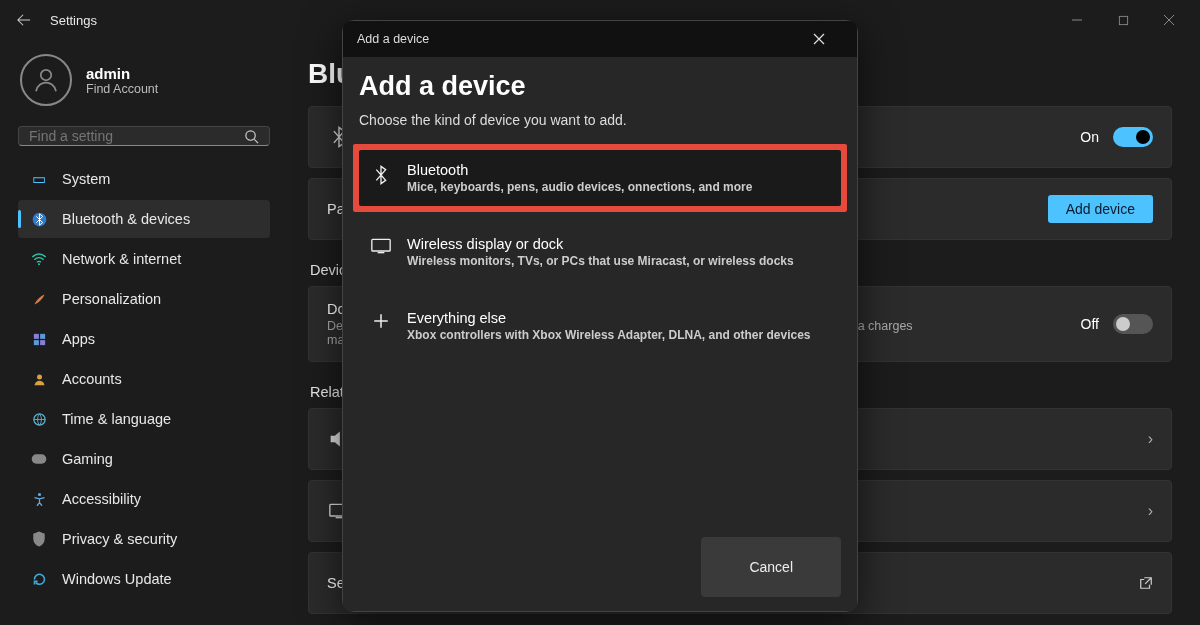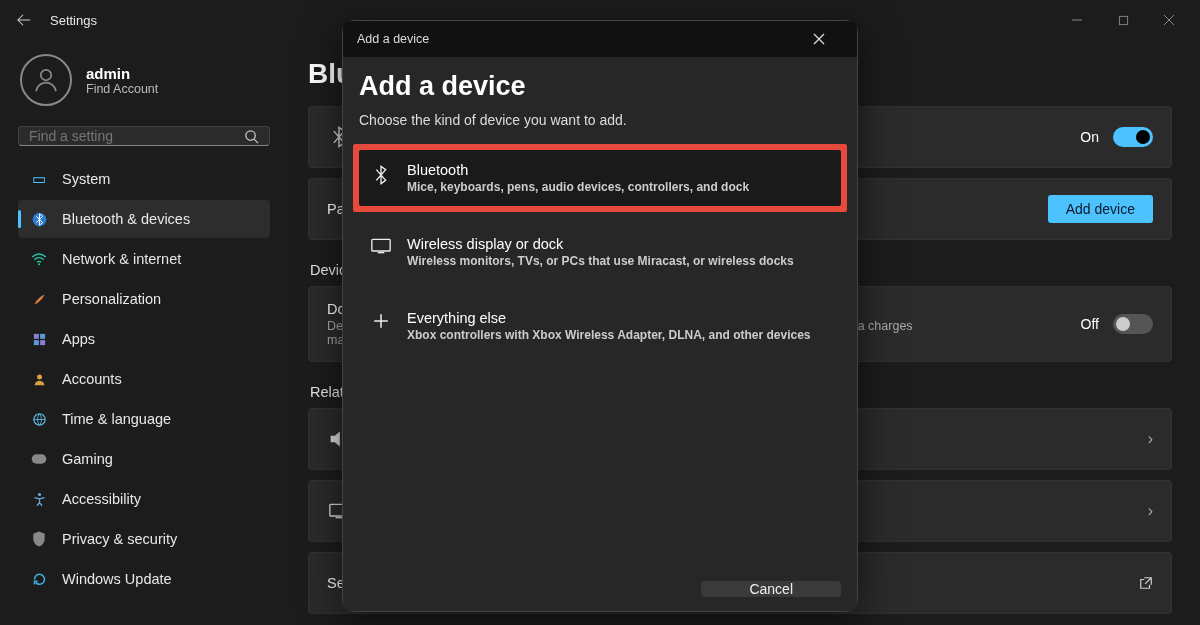--- a/index.html
+++ b/index.html
@@ -67,21 +67,21 @@
 
   .dev-option { display:flex; align-items:flex-start; gap:14px; padding:12px 10px; border-radius:2px; }
   .dev-option .dicon { width:24px; display:flex; justify-content:center; color:#eee; padding-top:2px; }
   .dev-option .dt1 { font-size:14.5px; }
   .dev-option .dt2 { font-size:12px; color:#ccc; font-weight:600; margin-top:2px; }
 
   .highlight-wrap { background:#e64a3c; padding:6px; margin:0 -6px 12px -6px; border-radius:2px; }
   .highlight-wrap .dev-option { background:#1a1a1a; }
 
   .modal-footer { margin-top:auto; display:flex; justify-content:flex-end; padding-top:10px; }
-  .btn-cancel { background:#3a3a3a; color:#eee; border:none; border-radius:4px; padding:0 48px; font-size:14px; }
+  .btn-cancel { background:#3a3a3a; color:#eee; border:none; border-radius:4px; padding:22px 48px; font-size:14px; }
 
   svg { display:block; }
 </style>
 </head>
 <body>
 
 <div class="titlebar">
   <div class="back">
     <svg width="14" height="14" viewBox="0 0 16 16">
         <path fill="none" stroke="#ccc" stroke-width="1.2" d="M7 2 1 8l6 6M1 8h14"></path>
@@ -334,21 +334,21 @@
 
     <div class="highlight-wrap">
       <div class="dev-option">
         <div class="dicon">
           <svg width="16" height="22" viewBox="0 0 24 30">
               <path d="M5 7l14 16-7 5V2l7 5L5 23" fill="none" stroke="#eee" stroke-width="2"></path>
             </svg>
         </div>
         <div>
           <div class="dt1">Bluetooth</div>
-          <div class="dt2">Mice, keyboards, pens, audio devices, controllers, and dock</div>
+          <div class="dt2">Mice, keyboards, pens, audio devices, onnections, and more</div>
         </div>
       </div>
     </div>
 
     <div class="dev-option" style="margin-bottom:18px;">
       <div class="dicon">
         <svg width="20" height="16" viewBox="0 0 24 18">
             <rect x="1" y="1" width="22" height="14" rx="1" fill="none" stroke="#eee" stroke-width="1.6"></rect>
             <path stroke="#eee" stroke-width="1.6" d="M8 17h8"></path>
           </svg>

